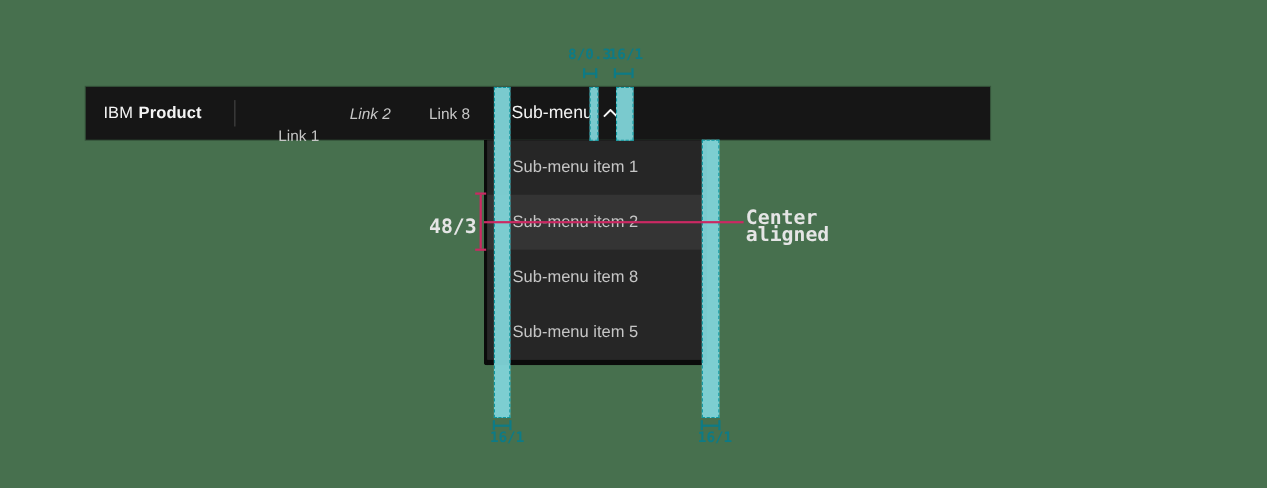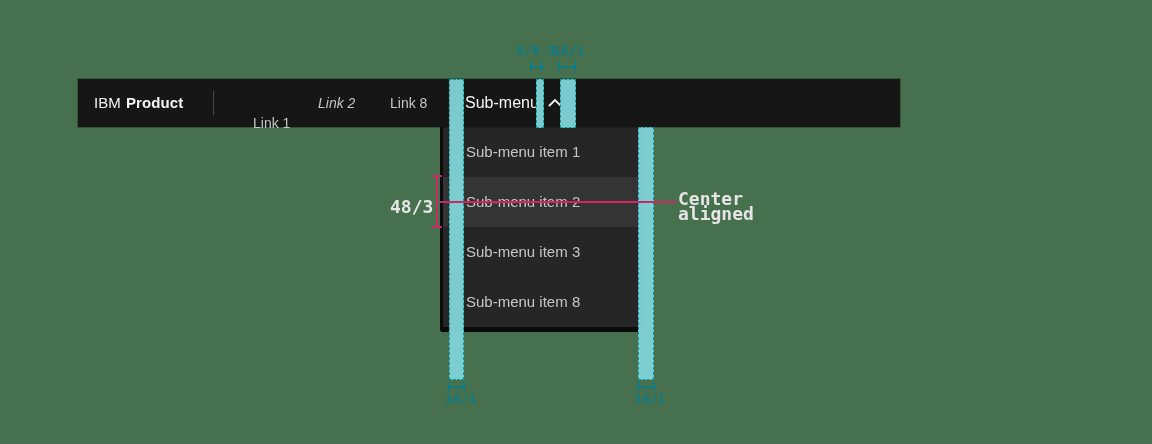--- a/index.html
+++ b/index.html
@@ -121,22 +121,22 @@
       <span class="submenu-label">Sub-menu</span>
       <svg class="chevron" width="14" height="8" viewBox="0 0 14 8">
         <path d="M1 7 L7 1 L13 7" fill="none" stroke="#f4f4f4" stroke-width="1.8"></path>
       </svg>
     </button>
   </header>
 
   <div class="dropdown">
     <div class="menu-item">Sub-menu item 1</div>
     <div class="menu-item hovered">Sub-menu item 2</div>
-    <div class="menu-item">Sub-menu item 3</div>
     <div class="menu-item">Sub-menu item 8</div>
+    <div class="menu-item">Sub-menu item 5</div>
   </div>
 
   <div class="stripe stripe-left"></div>
   <div class="stripe stripe-gap8"></div>
   <div class="stripe stripe-pad16"></div>
   <div class="stripe stripe-right"></div>
 
   <div class="ann-label ann-top-8">8/0.3</div>
   <div class="ann-label ann-top-16">16/1</div>
   <div class="ibeam-h beam-top-8"></div>

